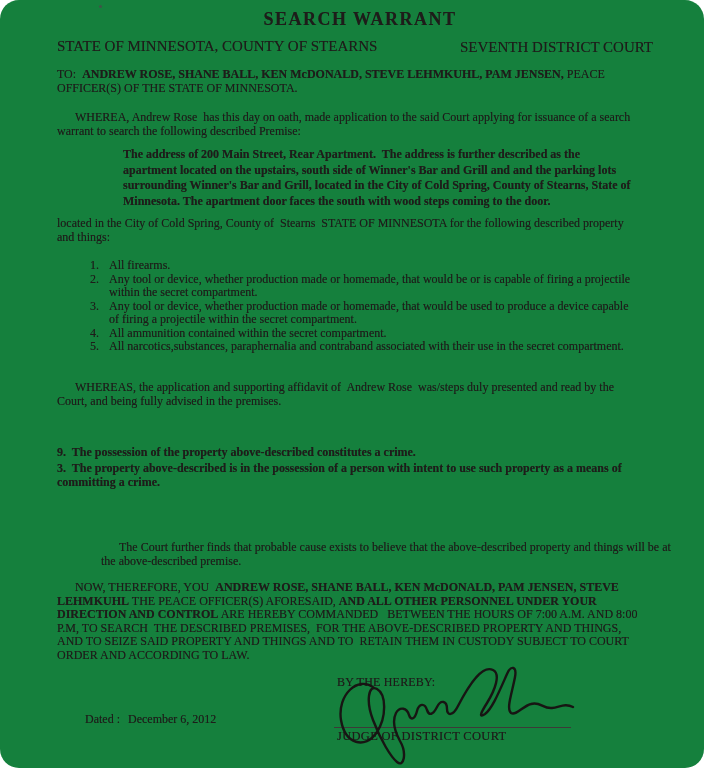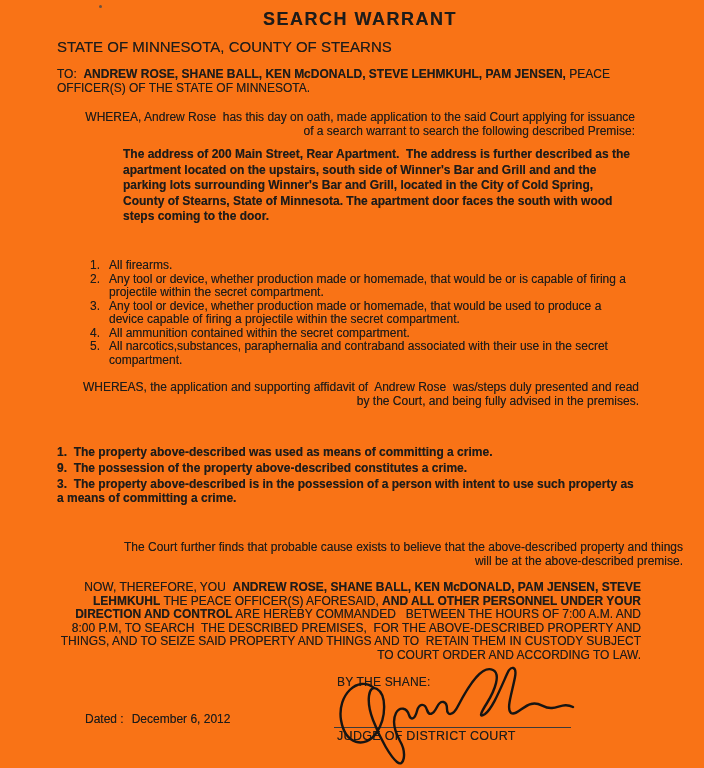--- a/index.html
+++ b/index.html
@@ -1,31 +1,32 @@
 <!DOCTYPE html>
 <html><head>
 <meta charset="utf-8">
 <style>
   html,body { margin:0; padding:0; background:#ffffff; }
   .page {
     position:relative; width:704px; height:768px; overflow:hidden;
-    background:#f97316;
-    font-family:Liberation Sans, sans-serif;
+    background:#15803d;
+    font-family:Liberation Serif, serif;
     color:#1e1c1a; font-size:12px; line-height:13.5px;
     text-shadow:0 0 .5px rgba(30,28,26,.55);
+    border-radius:19px;
   }
   .abs { position:absolute; margin:0; }
   .b { font-weight:bold; }
   .prewrap { white-space:pre-wrap; }
   .title {
     left:16px; top:9px; width:688px; text-align:center;
     font-size:18px; font-weight:bold; letter-spacing:1.5px; line-height:20px;
   }
   .hdr { font-size:15px; }
-  .indent { text-indent:18px;text-align:right; }
+  .indent { text-indent:18px; }
   .premise { font-weight:bold; line-height:15.6px; }
   .plist-item { display:flex; }
   .plist-num { width:19px; flex:none; }
   .plist-text { flex:1; }
   .grounds-item { font-weight:bold; margin-bottom:2.5px; }
   .by-court { font-size:12px; letter-spacing:.2px; }
   .sig-line { border-top:1.3px solid #3c3a38; height:0; }
   .judge-label { font-size:12.5px; letter-spacing:.3px; }
   .artifact-dot {
     width:3px; height:3px; border-radius:50%; background:#4a4a4a; opacity:.8;
@@ -35,27 +36,29 @@
 </head>
 <body>
 
 <div class="page">
 
   <div class="abs artifact-dot" style="left:99px; top:5px;"></div>
 
   <h1 class="abs title">SEARCH WARRANT</h1>
 
   <div class="abs hdr" style="left:57px; top:40px;">STATE OF MINNESOTA, COUNTY OF STEARNS</div>
+  <div class="abs hdr" style="left:460px; top:41px;">SEVENTH DISTRICT COURT</div>
 
   <p class="abs prewrap" style="left:57px; top:68px; width:577px;"><span>TO:  </span><span class="b">ANDREW ROSE, SHANE BALL, KEN McDONALD, STEVE LEHMKUHL, PAM JENSEN,</span><span> PEACE OFFICER(S) OF THE STATE OF MINNESOTA.</span></p>
 
   <p class="abs prewrap indent" style="left:57px; top:111px; width:578px;">WHEREA, Andrew Rose  has this day on oath, made application to the said Court applying for issuance of a search warrant to search the following described Premise:</p>
 
   <p class="abs prewrap premise" style="left:123px; top:147px; width:512px;">The address of 200 Main Street, Rear Apartment.  The address is further described as the apartment located on the upstairs, south side of Winner's Bar and Grill and and the parking lots surrounding Winner's Bar and Grill, located in the City of Cold Spring, County of Stearns, State of Minnesota. The apartment door faces the south with wood steps coming to the door.</p>
 
+  <p class="abs prewrap" style="left:57px; top:217px; width:575px;">located in the City of Cold Spring, County of  Stearns  STATE OF MINNESOTA for the following described property and things:</p>
 
   <div class="abs" style="left:90px; top:259px; width:545px;">
     <div class="plist-item">
       <span class="plist-num">1.</span>
       <span class="plist-text">All firearms.</span>
     </div>
     <div class="plist-item">
       <span class="plist-num">2.</span>
       <span class="plist-text">Any tool or device, whether production made or homemade, that would be or is capable of firing a projectile within the secret compartment.</span>
     </div>
@@ -70,30 +73,29 @@
     <div class="plist-item">
       <span class="plist-num">5.</span>
       <span class="plist-text">All narcotics,substances, paraphernalia and contraband associated with their use in the secret compartment.</span>
     </div>
   </div>
 
   <p class="abs prewrap indent" style="left:57px; top:381px; width:582px;">WHEREAS, the application and supporting affidavit of  Andrew Rose  was/steps duly presented and read by the Court, and being fully advised in the premises.</p>
 
 
   <div class="abs" style="left:57px; top:446px; width:584px;">
-    <div class="grounds-item prewrap">1.  The property above-described was used as means of committing a crime.</div>
     <div class="grounds-item prewrap">9.  The possession of the property above-described constitutes a crime.</div>
     <div class="grounds-item prewrap">3.  The property above-described is in the possession of a person with intent to use such property as a means of committing a crime.</div>
   </div>
 
   <p class="abs prewrap indent" style="left:57px; top:541px; width:582px;margin-left:44px;">The Court further finds that probable cause exists to believe that the above-described property and things will be at the above-described premise.</p>
 
   <p class="abs prewrap indent" style="left:57px; top:581px; width:584px;"><span>NOW, THEREFORE, YOU  </span><span class="b">ANDREW ROSE, SHANE BALL, KEN McDONALD, PAM JENSEN, STEVE LEHMKUHL</span><span> THE PEACE OFFICER(S) AFORESAID, </span><span class="b">AND ALL OTHER PERSONNEL UNDER YOUR DIRECTION AND CONTROL</span><span> ARE HEREBY COMMANDED   BETWEEN THE HOURS OF 7:00 A.M. AND 8:00 P.M, TO SEARCH  THE DESCRIBED PREMISES,  FOR THE ABOVE-DESCRIBED PROPERTY AND THINGS, AND TO SEIZE SAID PROPERTY AND THINGS AND TO  RETAIN THEM IN CUSTODY SUBJECT TO COURT ORDER AND ACCORDING TO LAW.</span></p>
 
-  <div class="abs by-court" style="left:337px; top:676px;">BY THE SHANE:</div>
+  <div class="abs by-court" style="left:337px; top:676px;">BY THE HEREBY:</div>
 
   <div class="abs" style="left:85px; top:713px;"><span>Dated :</span><span style="padding-left:8px;">December 6, 2012</span></div>
 
   <div class="abs sig-line" style="left:334px; top:727px; width:237px;"></div>
 
   <div class="abs judge-label" style="left:337px; top:730px;">JUDGE OF DISTRICT COURT</div>
 
   <svg class="sig-svg" width="270" height="116" viewBox="320 652 270 116" aria-hidden="true">
     <path fill="none" stroke="#171513" stroke-width="2.4" stroke-linecap="round" stroke-linejoin="round" d="M 374 688
          C 358 675, 337 695, 341 720

